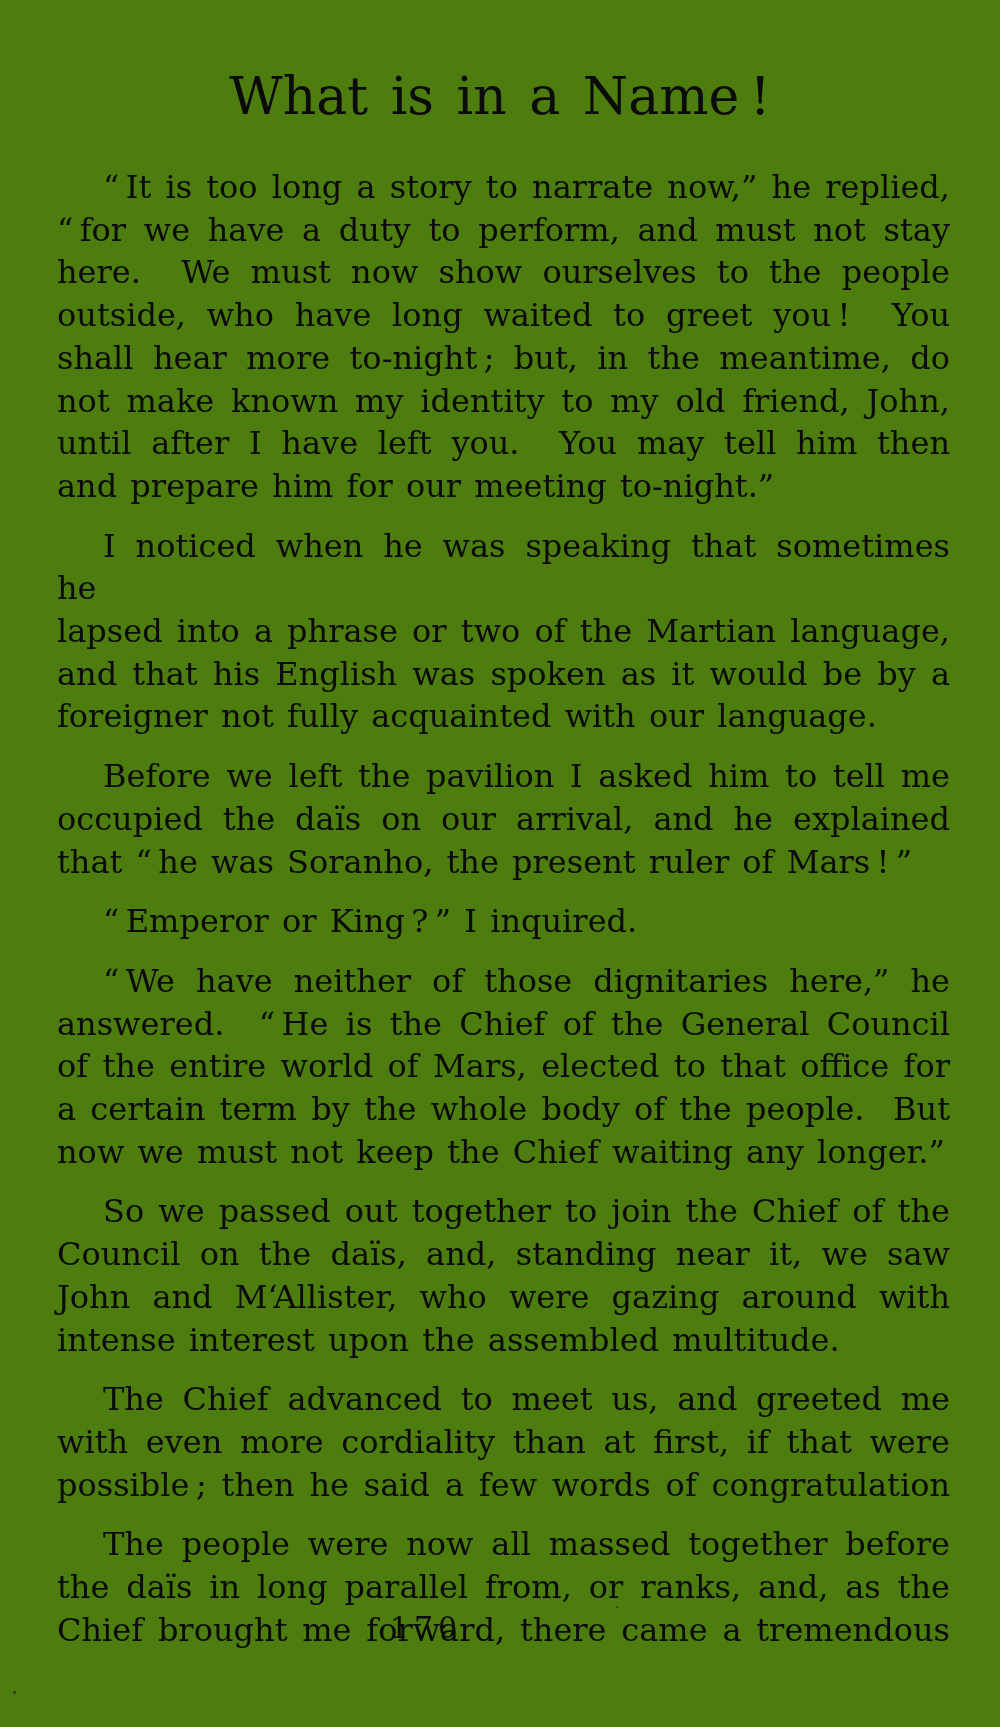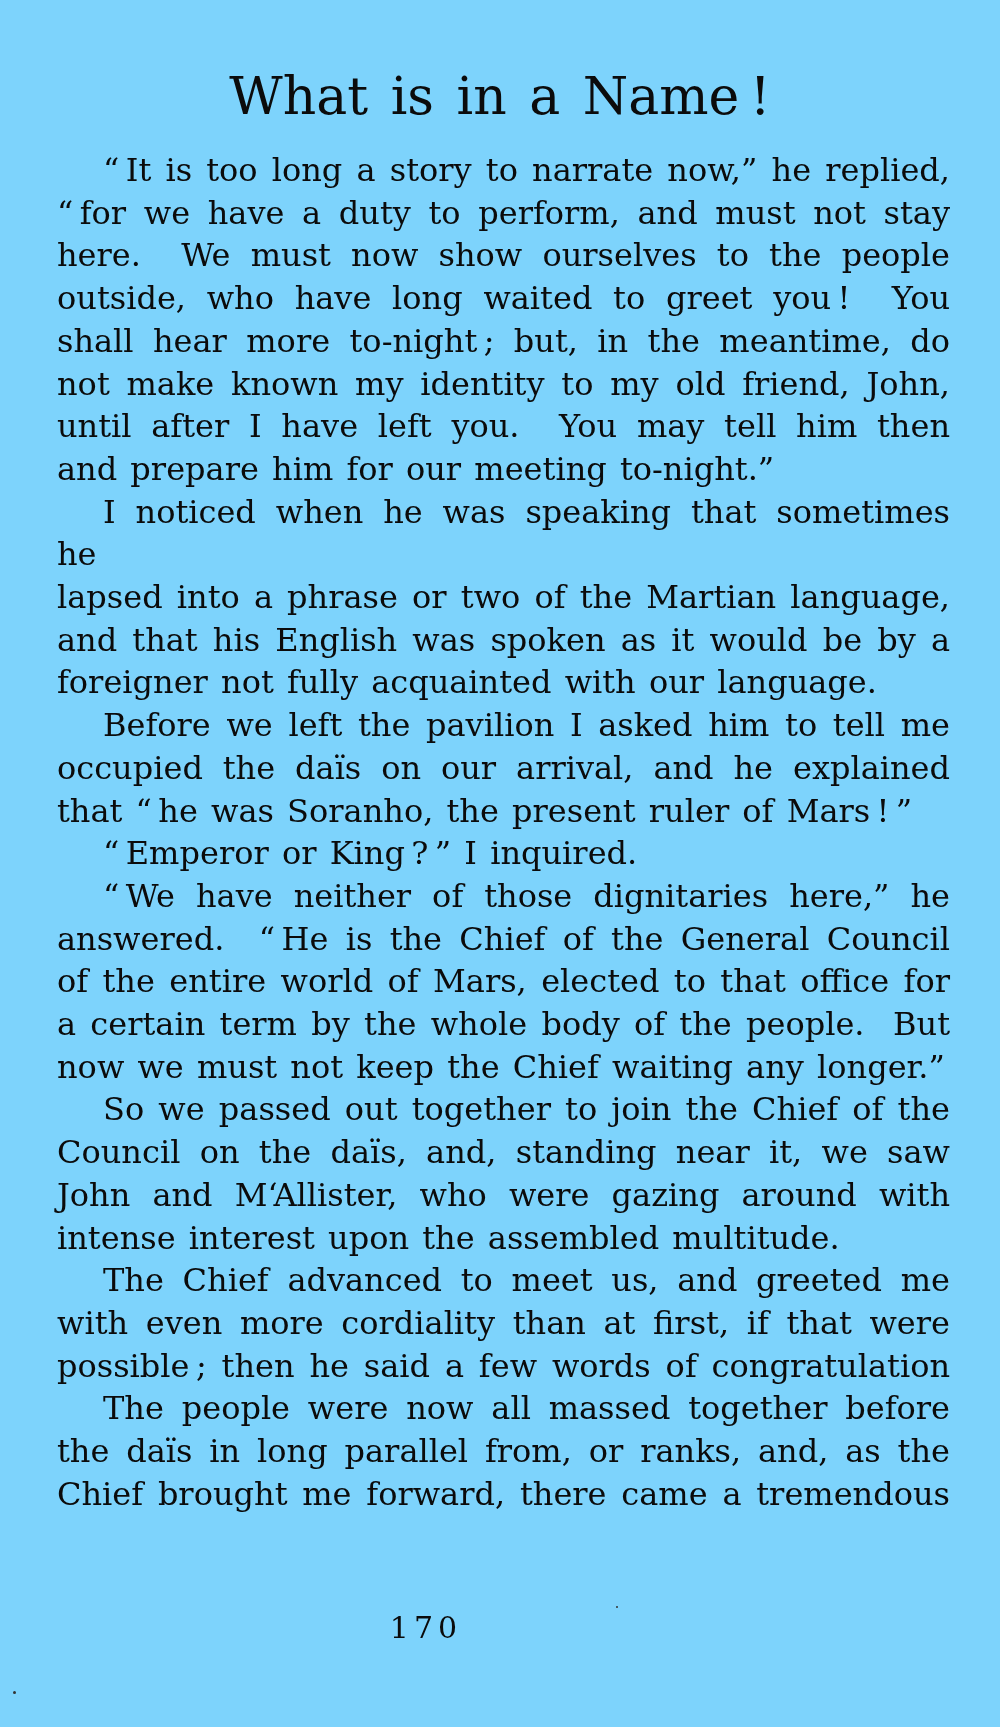--- a/index.html
+++ b/index.html
@@ -1,20 +1,20 @@
 <!DOCTYPE html>
 <html><head>
 <meta charset="utf-8">
 <style>
   html,body { margin:0; padding:0; }
   .page {
     position: relative;
     width: 1000px;
     height: 1727px;
-    background: #7dd3fc;
+    background: #4d7c0f;
     overflow: hidden;
     font-family: "DejaVu Serif", "Liberation Serif", serif;
     color: #0b0b0b;
   }
   .title {
     position: absolute;
     top: 66px;
     left: 0;
     width: 1000px;
     text-align: center;
@@ -36,20 +36,21 @@
     text-align: justify;
     text-align-last: justify;
     white-space: normal;
   }
   .line.last {
     text-align: right;
     text-align-last: left;
   }
   .line.indent {
     text-indent: 46px;
+    margin-top: 17px;
   }
   .page-number {
     position: absolute;
     top: 1610px;
     left: 0;
     width: 852px;
     text-align: center;
     font-size: 30px;
     letter-spacing: 5px;
   }

